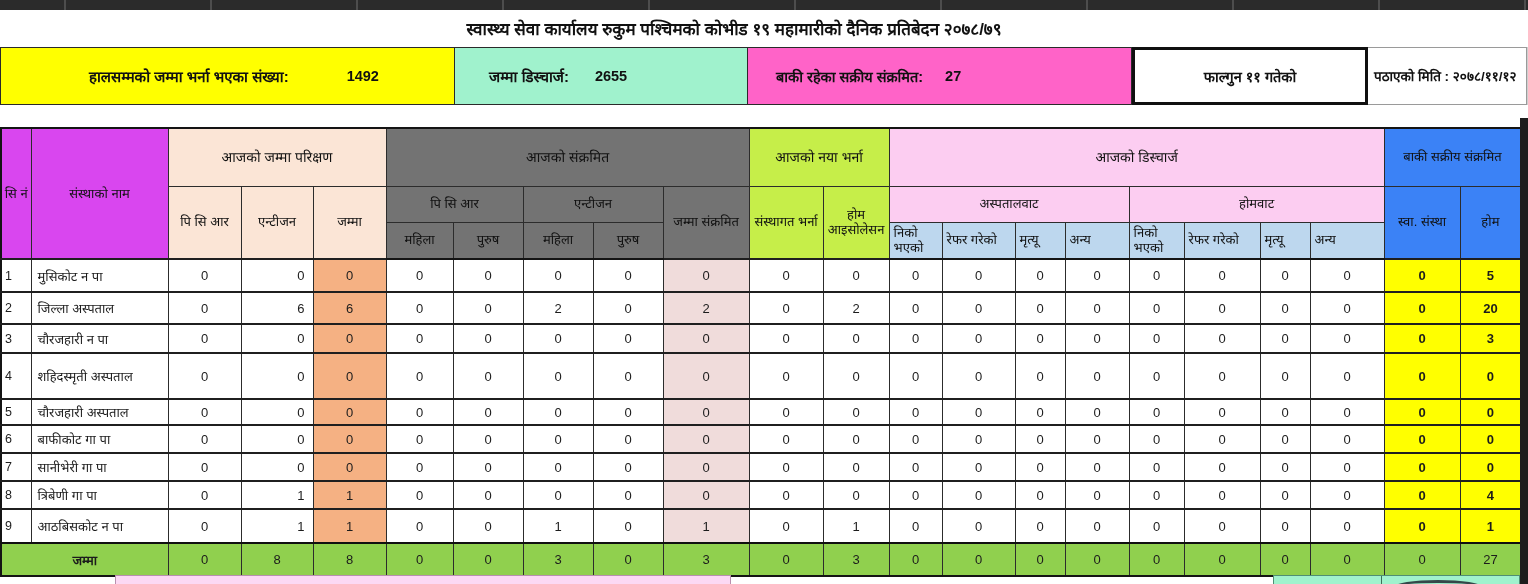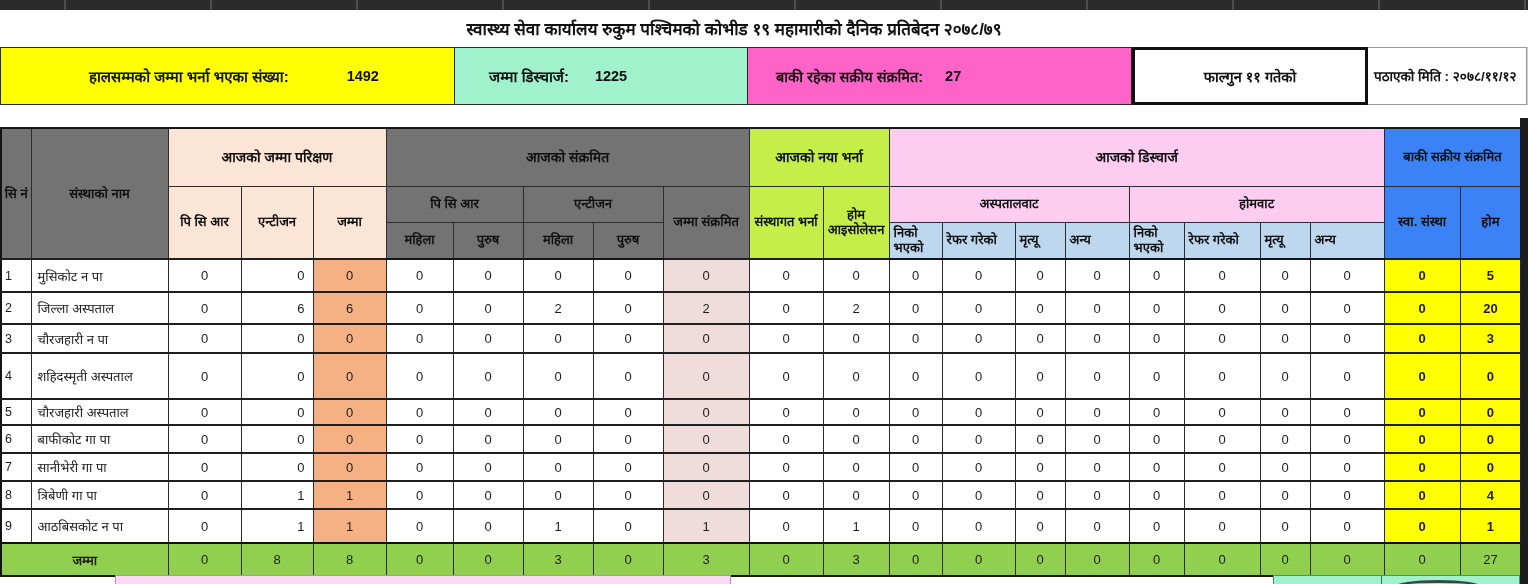--- a/index.html
+++ b/index.html
@@ -29,29 +29,29 @@
   .sum-date   { width:159px; background:#ffffff; border:1px solid #9a9a9a; border-left:none; padding-left:6px; font-size:13.5px; }
   .sum-rest   { flex:1; background:#ffffff; border:1px solid #cfcfcf; border-left:none; }
   .sum-val-1 { margin-left:58px; font-size:14.5px; }
   .sum-val-2 { margin-left:26px; font-size:14.5px; }
   .sum-val-3 { margin-left:22px; font-size:14.5px; }
 
   
   table.sheet { position:absolute; left:0; top:127px; width:1520px; border-collapse:collapse;
     table-layout:fixed; border:2px solid #141414; }
   .sheet th, .sheet td { border:1px solid #2c2c2c; vertical-align:middle; overflow:hidden; }
-  .sheet th { font-size:13px; font-weight:bold; text-align:center; line-height:1.2; color:#111; padding:0 2px; }
+  .sheet th { font-size:13px; font-weight:normal; text-align:center; line-height:1.2; color:#111; padding:0 2px; }
   .sheet thead tr:nth-child(1) { height:58px; }
   .sheet thead tr:nth-child(2) { height:36px; }
   .sheet thead tr:nth-child(3) { height:37px; }
   .sheet thead tr:nth-child(3) th { border-bottom:2px solid #141414; }
   th.h-group { font-size:14px; }
   th.al-l { text-align:left; padding-left:4px; }
 
-  .bg-gray   { background:#737373; }
+  .bg-gray   { background:#d946ef; }
   .bg-peach  { background:#fbe5d6; }
   .bg-sage   { background:#737373; }
   .bg-charts { background:#c6ee49; }
   .bg-pinkh  { background:#fccdf1; }
   .bg-blue   { background:#bdd7ee; }
   .bg-orange { background:#3b82f6; }
   .bg-rose   { background:#f0dcdb; }
   .bg-yellow { background:#ffff00; }
   .txt-red   { color:#ff0000; }
 
@@ -94,21 +94,21 @@
 
   <div class="title-row">स्वास्थ्य सेवा कार्यालय रुकुम पश्चिमको कोभीड १९ महामारीको दैनिक प्रतिबेदन २०७८/७९</div>
 
   <div class="summary">
     <div class="sum-cell sum-yellow">
       <span>हालसम्मको जम्मा भर्ना भएका संख्या:</span>
       <span class="sum-val-1">1492</span>
     </div>
     <div class="sum-cell sum-mint">
       <span>जम्मा डिस्चार्ज:</span>
-      <span class="sum-val-2">1225</span>
+      <span class="sum-val-2">2655</span>
     </div>
     <div class="sum-cell sum-pink">
       <span>बाकी रहेका सक्रीय संक्रमित:</span>
       <span class="sum-val-3">27</span>
     </div>
     <div class="sum-cell sum-box">
       <span>फाल्गुन ११ गतेको</span>
     </div>
     <div class="sum-cell sum-date">
       <span>पठाएको मिति : २०७८/११/१२</span>

